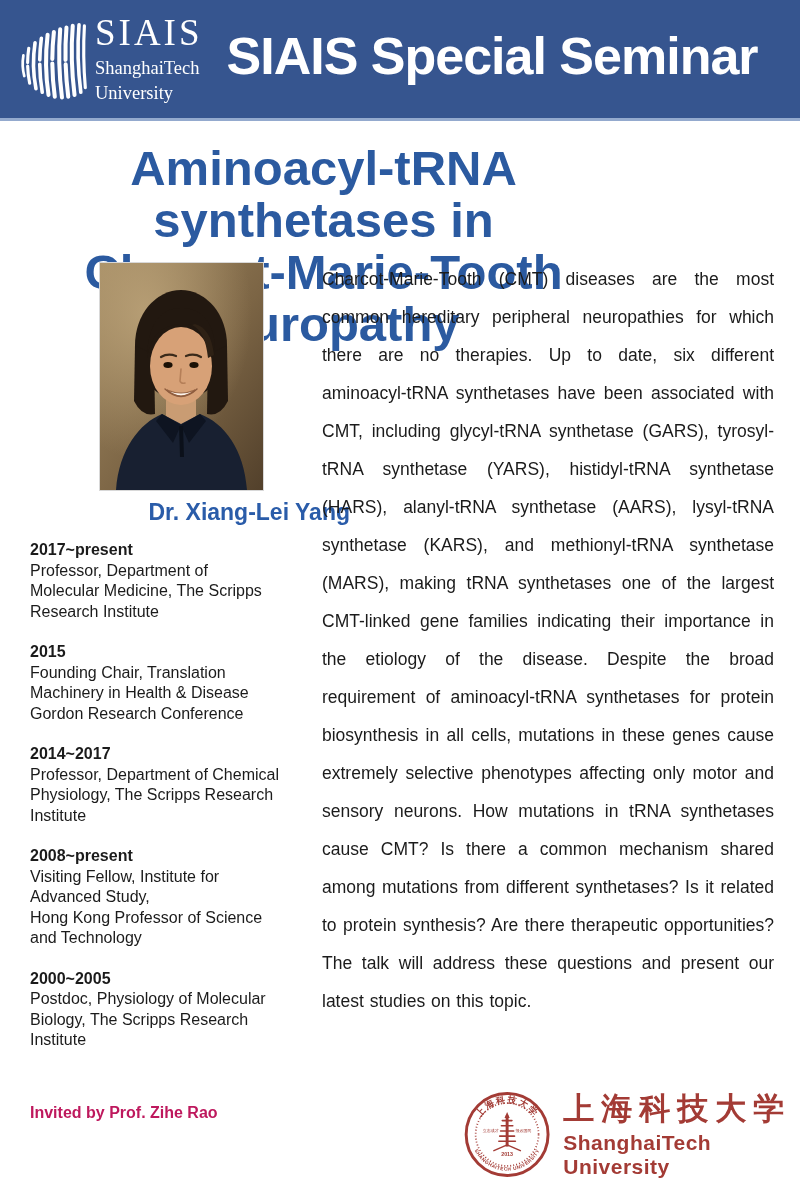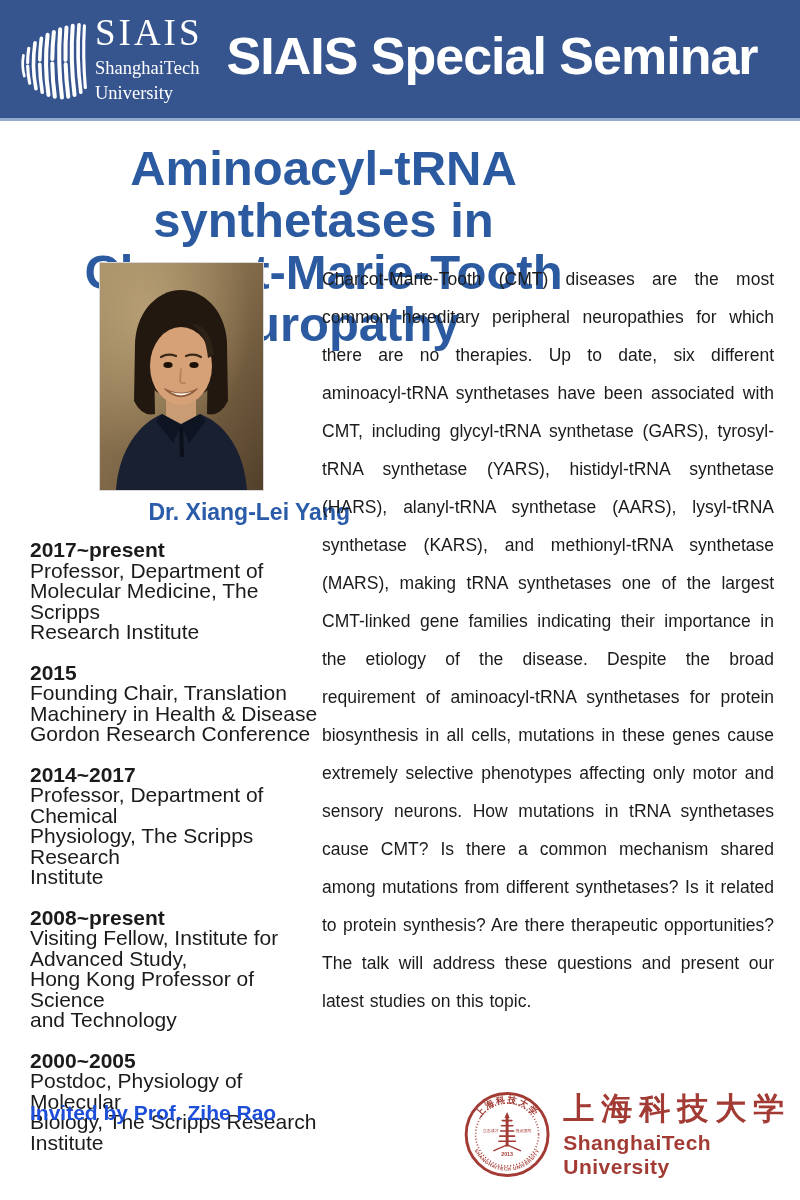--- a/index.html
+++ b/index.html
@@ -40,37 +40,37 @@
     position:absolute; left:100px; top:263px; width:163px; height:227px;
     box-shadow:0 0 0 1px #d8d8d8;
   }
   .photo svg { display:block; width:100%; height:100%; }
   .speaker-name {
     position:absolute; left:30px; top:499px; width:320px;
     text-align:right; font-size:23px; font-weight:bold; color:#2A5CA9;
   }
   .cv {
     position:absolute; left:30px; top:540px; width:288px;
-    font-size:21px; line-height:20.5px; color:#1b1b1b;
+    font-size:16px; line-height:20.5px; color:#1b1b1b;
   }
   .cv-entry { margin-bottom:20px; }
   .cv-period { font-weight:bold; }
   .cv-role { white-space:pre-line; }
 
   
   .abstract {
     position:absolute; left:322px; top:260px; width:452px;
     font-size:17.5px; line-height:38px; color:#1b1b1b;
     text-align:justify; word-spacing:1px;
   }
 
   
   .event-info {
     position:absolute; left:30px; top:1098px;
-    font-size:21px; font-weight:bold; color:#1d4ed8; line-height:29px;
+    font-size:16px; font-weight:bold; color:#be185d; line-height:29px;
   }
   .uni-logo {
     position:absolute; left:464px; top:1087px;
     display:flex; align-items:center;
   }
   .uni-seal { width:95px; height:95px; }
   .uni-text { margin-left:13px; }
   .uni-cn {
     font-size:31px; color:#A33B35; letter-spacing:7px;
     font-weight:bold; white-space:nowrap; line-height:1.2;

